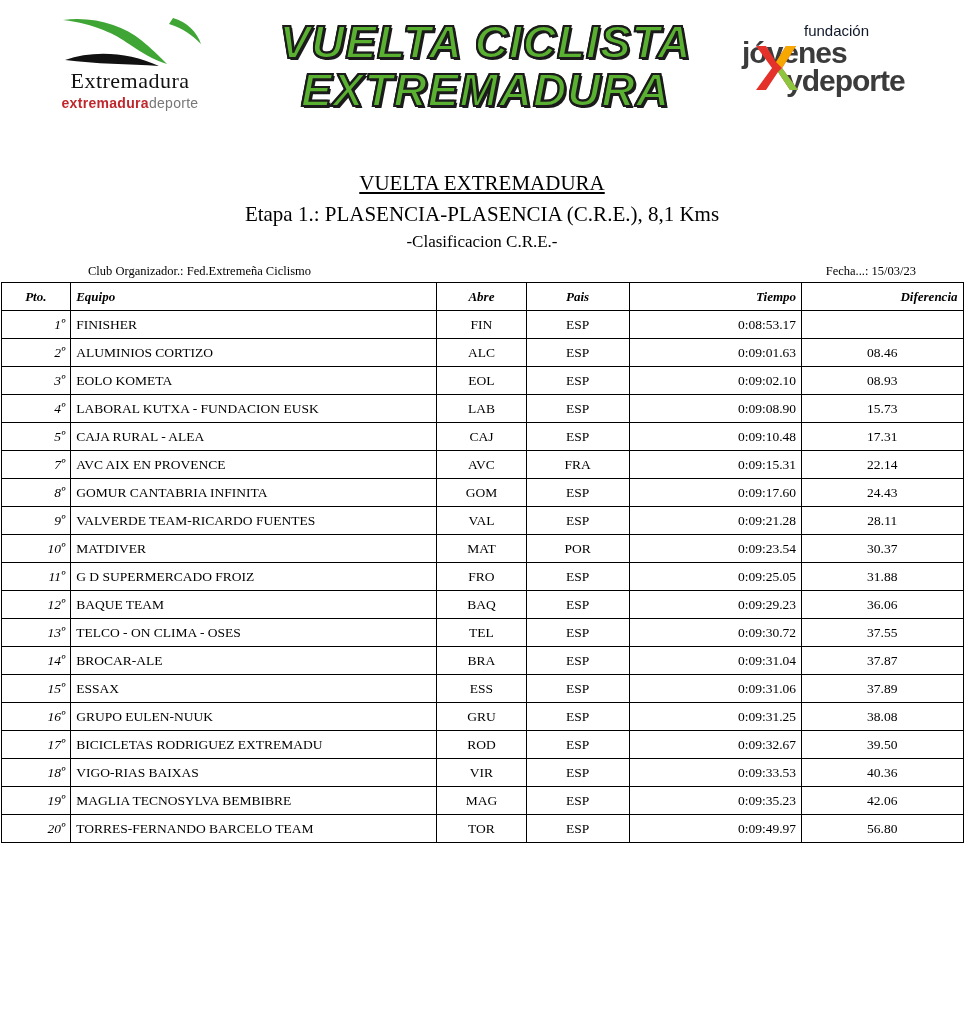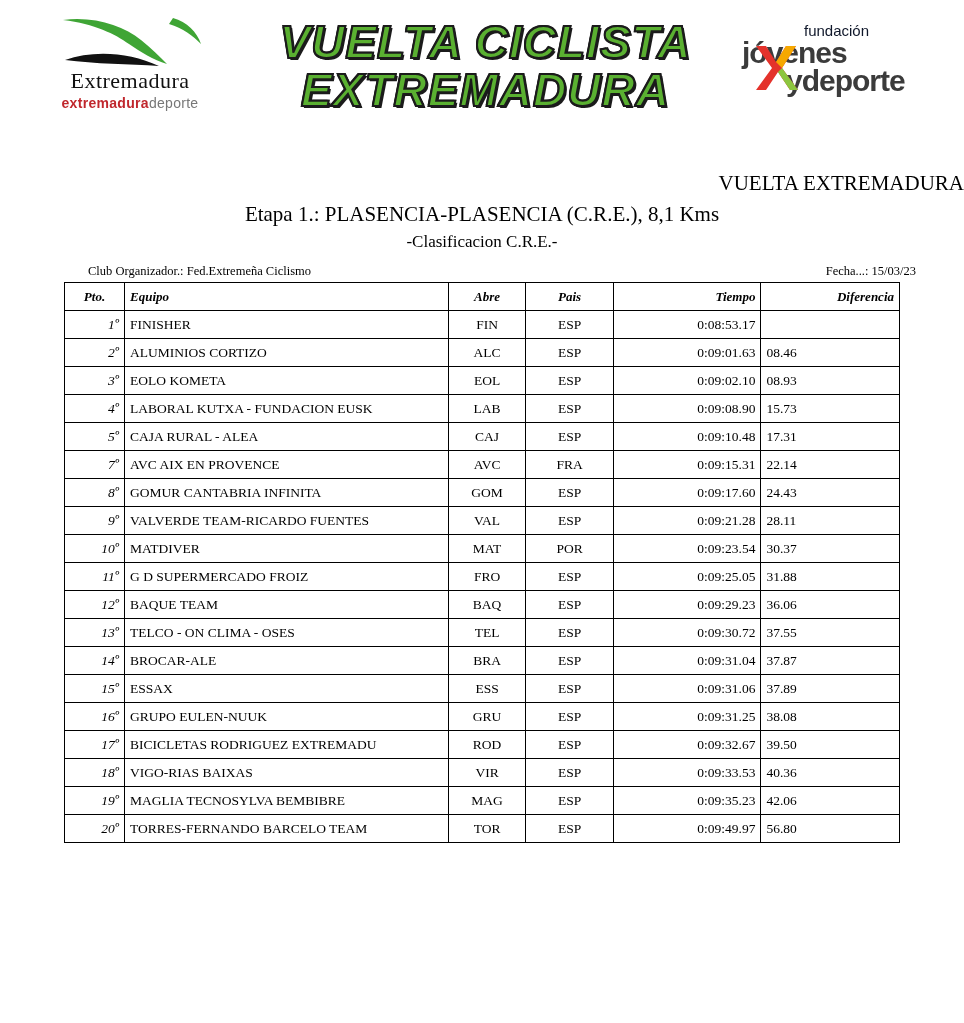--- a/index.html
+++ b/index.html
@@ -119,24 +119,25 @@
   .logo-right .xmark {
     position: absolute;
     left: 18px;
     top: 20px;
     width: 46px;
     height: 52px;
   }
 
   
   .doc-title {
-    text-align: right;
+    text-align: center;
     font-size: 21px;
     margin-top: 26px;
     font-family: "Liberation Serif", serif;
+    text-decoration: underline;
   }
   .doc-stage {
     text-align: center;
     font-size: 21px;
     margin-top: 6px;
   }
   .doc-class {
     text-align: center;
     font-size: 17px;
     margin-top: 5px;
@@ -149,41 +150,41 @@
     height: 16px;
     font-size: 12.5px;
   }
   .meta .left { position: absolute; left: 0; top: 0; }
   .meta .right { position: absolute; right: 20px; top: 0; }
 
   
   table.results {
     border-collapse: collapse;
     margin: 2px auto 4px auto;
-    width: 836px;
+    width: 963px;
     font-size: 13.5px;
   }
   table.results th, table.results td {
     border: 1px solid #000;
     padding: 3px 5px;
     height: 21px;
     white-space: nowrap;
   }
   table.results thead th {
     font-style: italic;
     font-weight: bold;
     font-size: 13px;
   }
   th.h-pto, td.c-pto { width: 52px; text-align: right; padding-right: 6px; border-right: none; font-style: italic;}
   th.h-pto { text-align: center; }
   th.h-equipo, td.c-equipo { width: 320px; text-align: left; border-left: none; }
   th.h-abre, td.c-abre { width: 70px; text-align: center; }
   th.h-pais, td.c-pais { width: 82px; text-align: center; }
   th.h-tiempo, td.c-tiempo { width: 145px; text-align: right; padding-right: 14px; }
-  th.h-dif, td.c-dif { width: 135px; text-align: left; padding-right: 8px; }
+  th.h-dif, td.c-dif { width: 135px; text-align: center; padding-right: 8px; }
   th.h-pto, th.h-equipo {
     border-bottom: 1px solid #000;
   }
   .hdr-row th { text-align: center; }
   .hdr-row th.h-equipo { text-align: left; }
   .hdr-row th.h-tiempo, .hdr-row th.h-dif { text-align: right; }
 </style>
 </head>
 <body>
 

